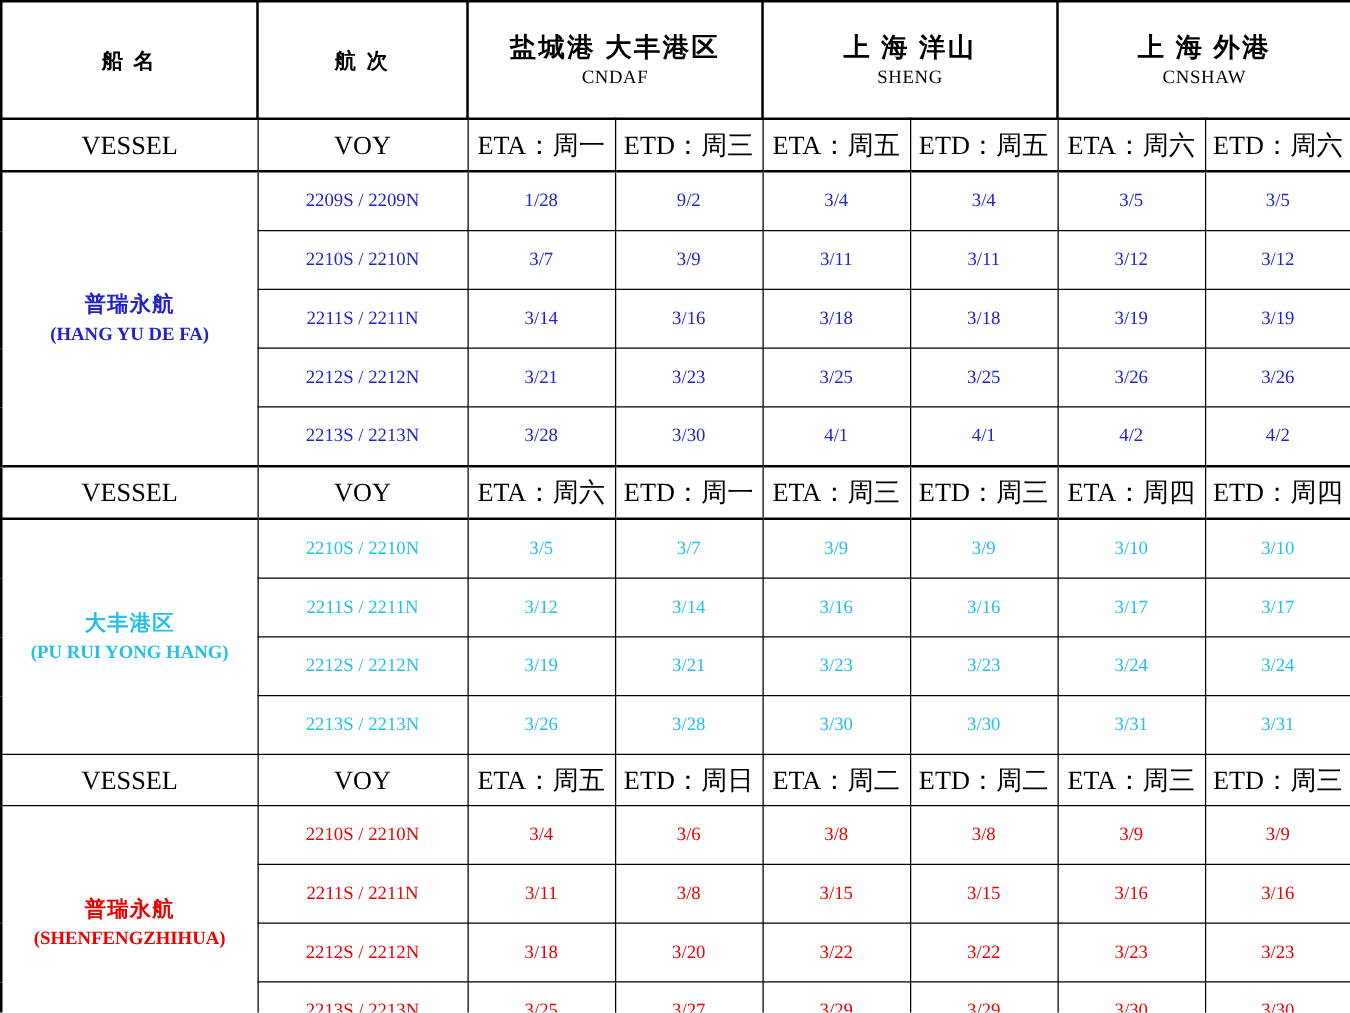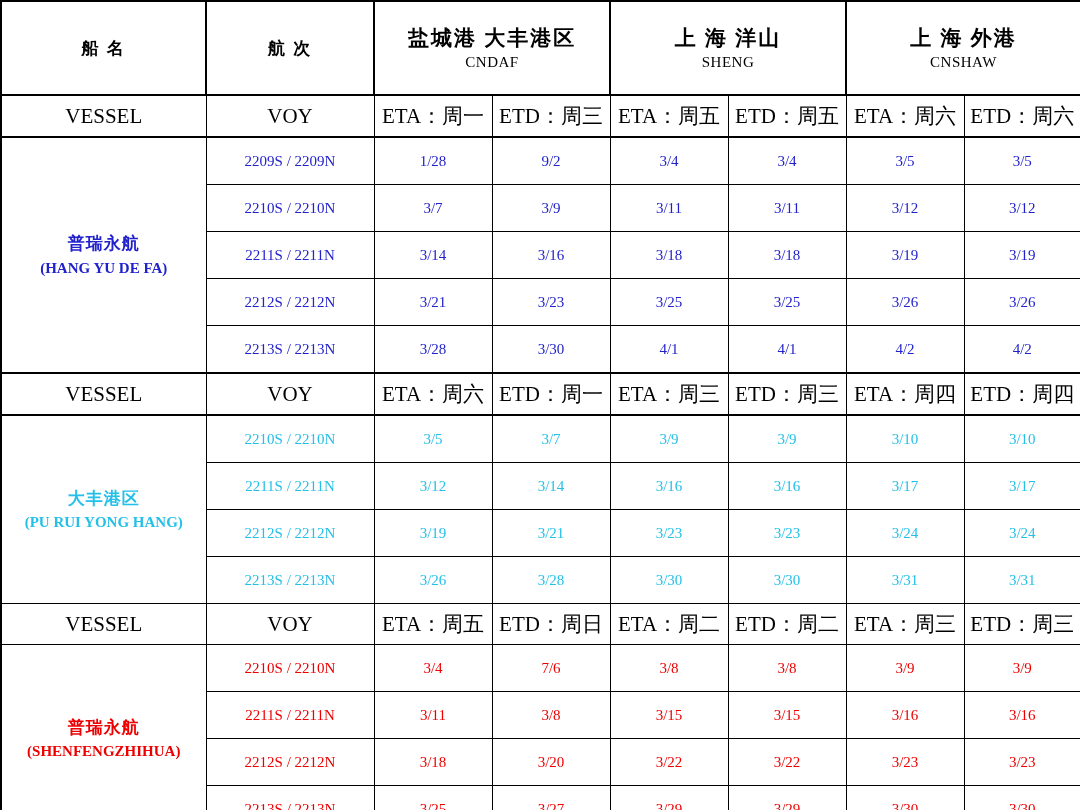--- a/index.html
+++ b/index.html
@@ -257,21 +257,21 @@
         <td class="">ETA：周三</td>
         <td class="thick-right">ETD：周三</td>
       </tr>
       <tr class="data-row">
         <td class="vessel-name g3 thick-left thick-bottom" rowspan="4">
           <span class="cn">普瑞永航</span>
           <span class="en">(SHENFENGZHIHUA)</span>
         </td>
         <td class="g3">2210S / 2210N</td>
         <td class="g3">3/4</td>
-        <td class="g3">7/6</td>
+        <td class="g3">3/6</td>
         <td class="g3">3/8</td>
         <td class="g3">3/8</td>
         <td class="g3">3/9</td>
         <td class="g3 thick-right">3/9</td>
       </tr>
       <tr class="data-row">
         <td class="g3">2211S / 2211N</td>
         <td class="g3">3/11</td>
         <td class="g3">3/8</td>
         <td class="g3">3/15</td>

